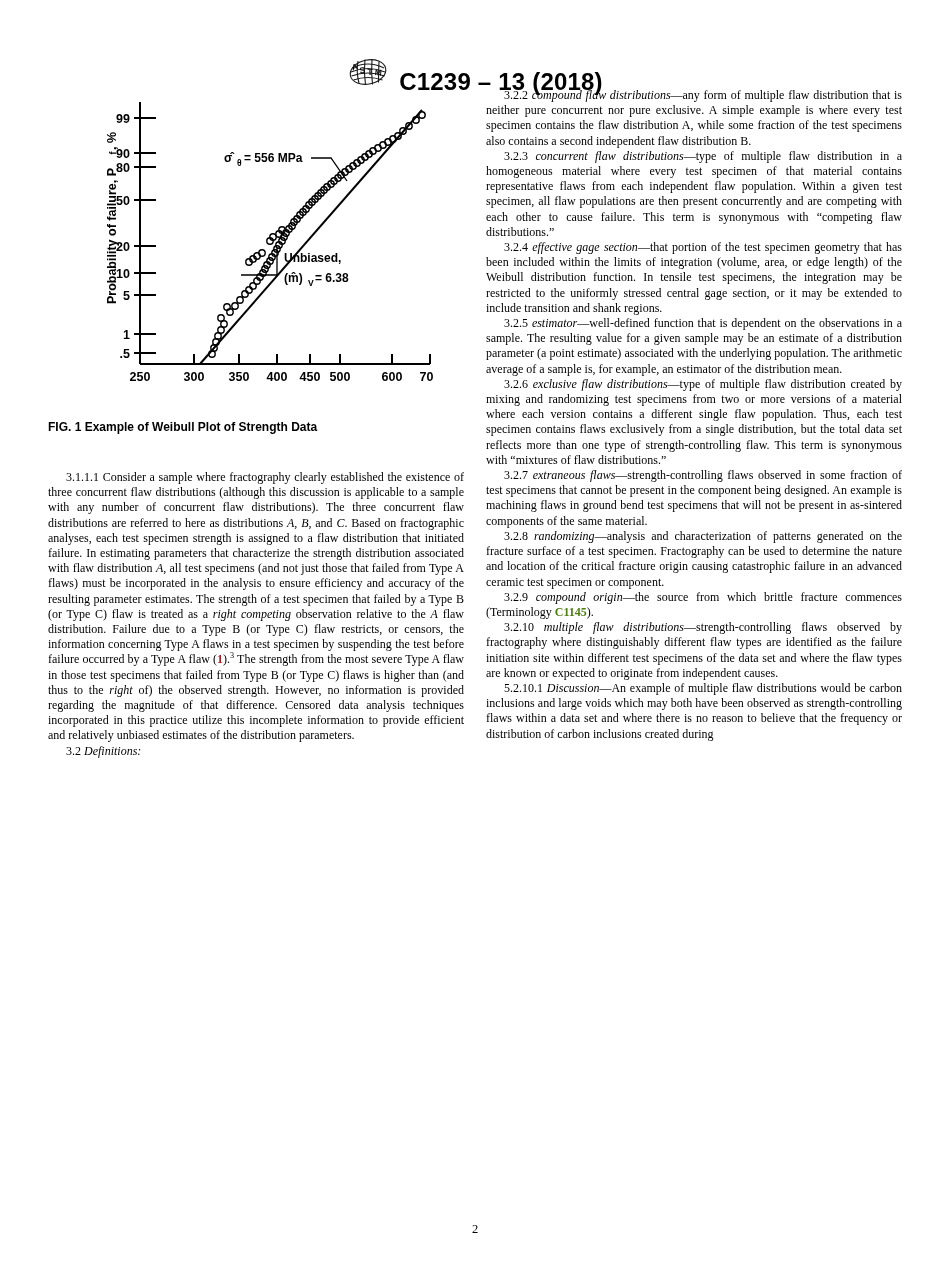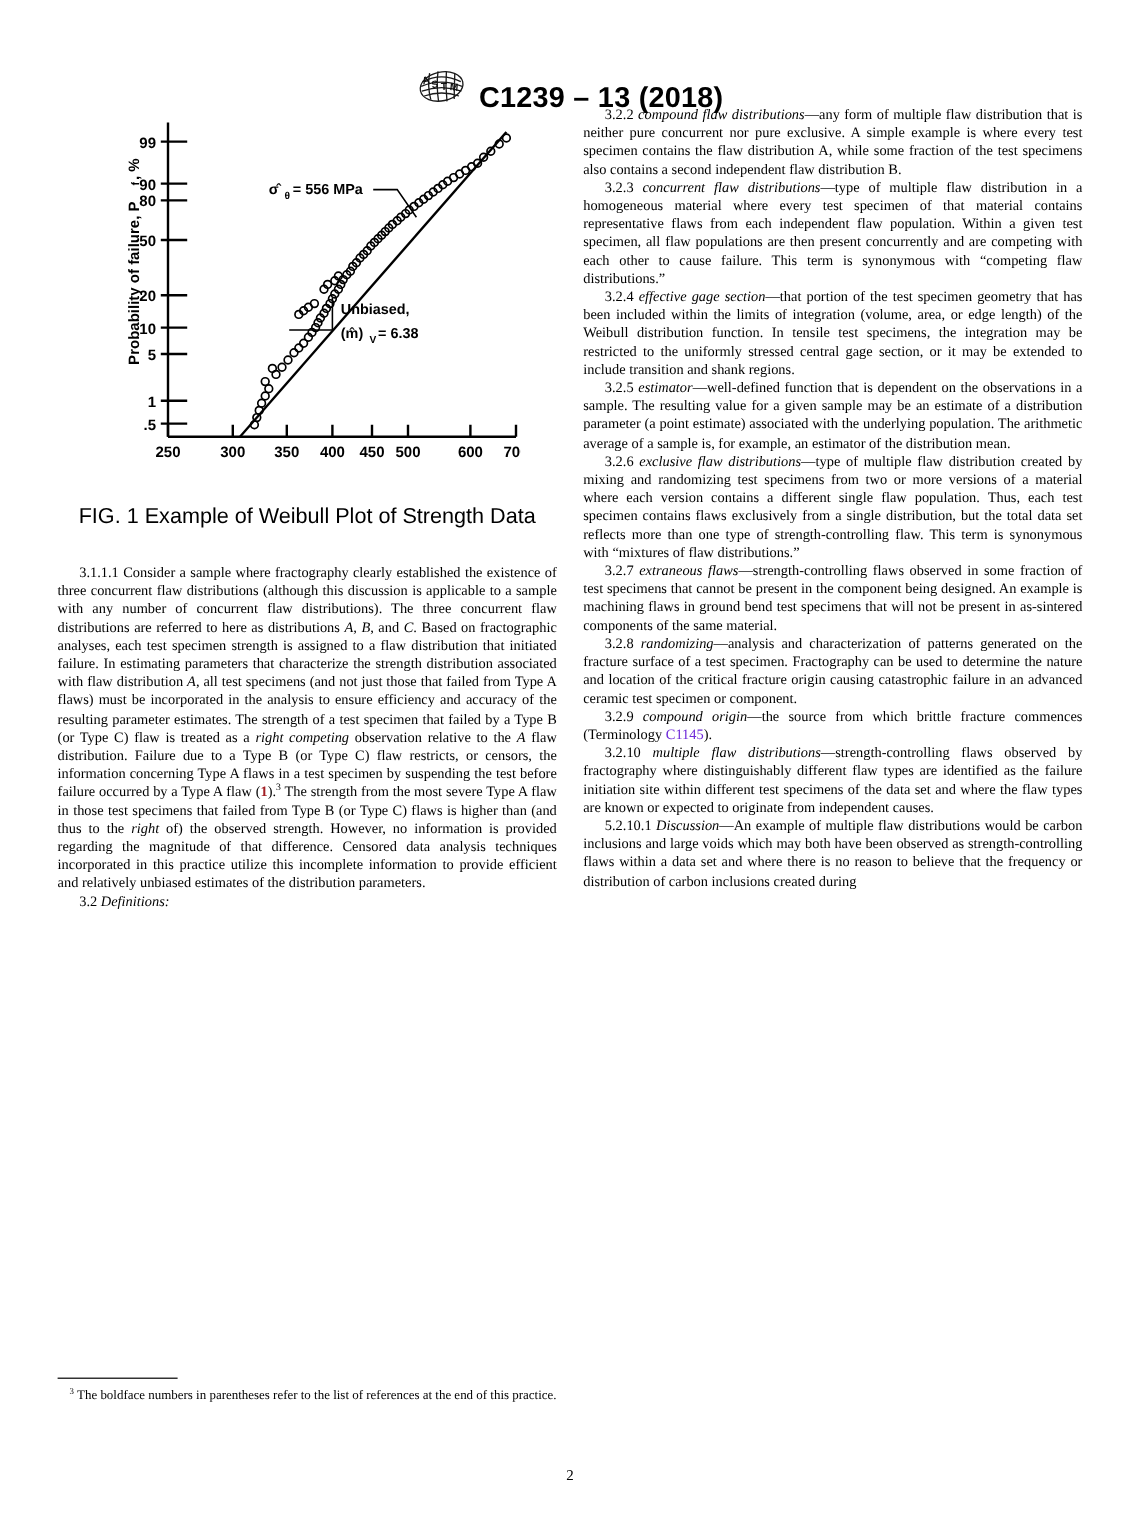--- a/index.html
+++ b/index.html
@@ -57,21 +57,21 @@
     margin: 0 0 0px 0;
     font-size: 12px;
     line-height: 1.268;
     text-align: justify;
     text-indent: 18px;
     hyphens: auto;
   }
   p.para + p.para { margin-top: 0px; }
   p.spaced { margin-top: 9px; }
   .it { font-style: italic; }
-  .ref { color: #6d28d9; }
+  .ref { color: #4d7c0f; font-weight: bold; }
   .refb { color: #a21f24; font-weight: bold; }
   sup { font-size: 0.68em; vertical-align: super; line-height: 0; }
 
   
   .figure {
     position: relative;
     width: 416px;
     height: 368px;
     margin-bottom: 14px;
   }
@@ -80,24 +80,24 @@
     left: 56px;
     top: 8px;
     width: 330px;
     height: 290px;
   }
   .fig-caption {
     position: absolute;
     left: 0;
     top: 332px;
     width: 416px;
-    text-align: center;
+    text-align: left;
     font-family: "Liberation Sans", sans-serif;
-    font-weight: normal;
-    font-size: 18px;
+    font-weight: bold;
+    font-size: 12px;
   }
 
   
   .footnote-wrap {
     position: absolute;
     left: 48px;
     top: 1148px;
     width: 416px;
   }
   .footnote-rule {
@@ -388,22 +388,16 @@
       </p>
 
       <p class="para spaced">
         <span>5.2.10.1</span>
         <span class="it">Discussion</span><span>—An example of multiple flaw distributions would be carbon inclusions and large voids which may both have been observed as strength-controlling flaws within a data set and where there is no reason to believe that the frequency or distribution of carbon inclusions created during</span>
       </p>
 
     </div>
   </div>
 
-  <div class="footnote-wrap">
-    <div class="footnote-rule"></div>
-    <p class="footnote">
-      <sup>3</sup><span> The boldface numbers in parentheses refer to the list of references at the end of this practice.</span>
-    </p>
-  </div>
 
   <div class="page-number">2</div>
 
 </div>
 
 </body></html>

